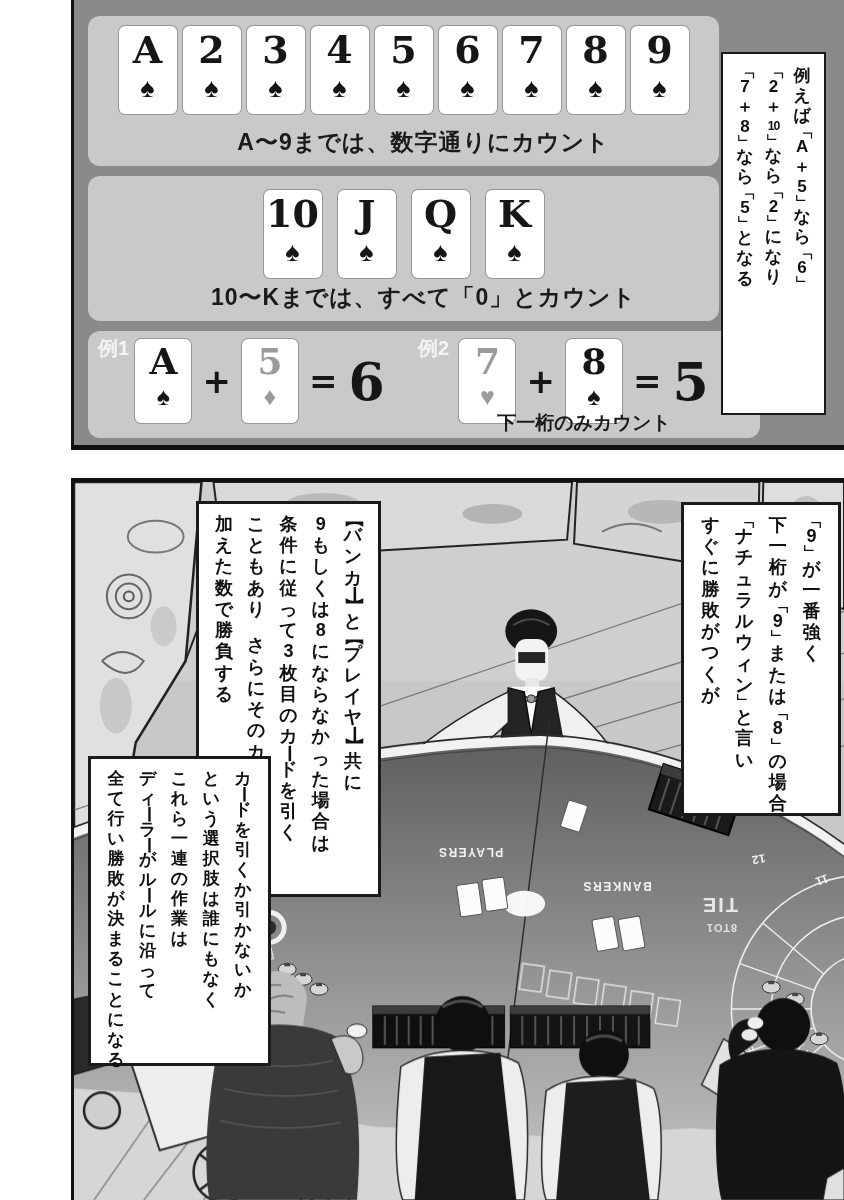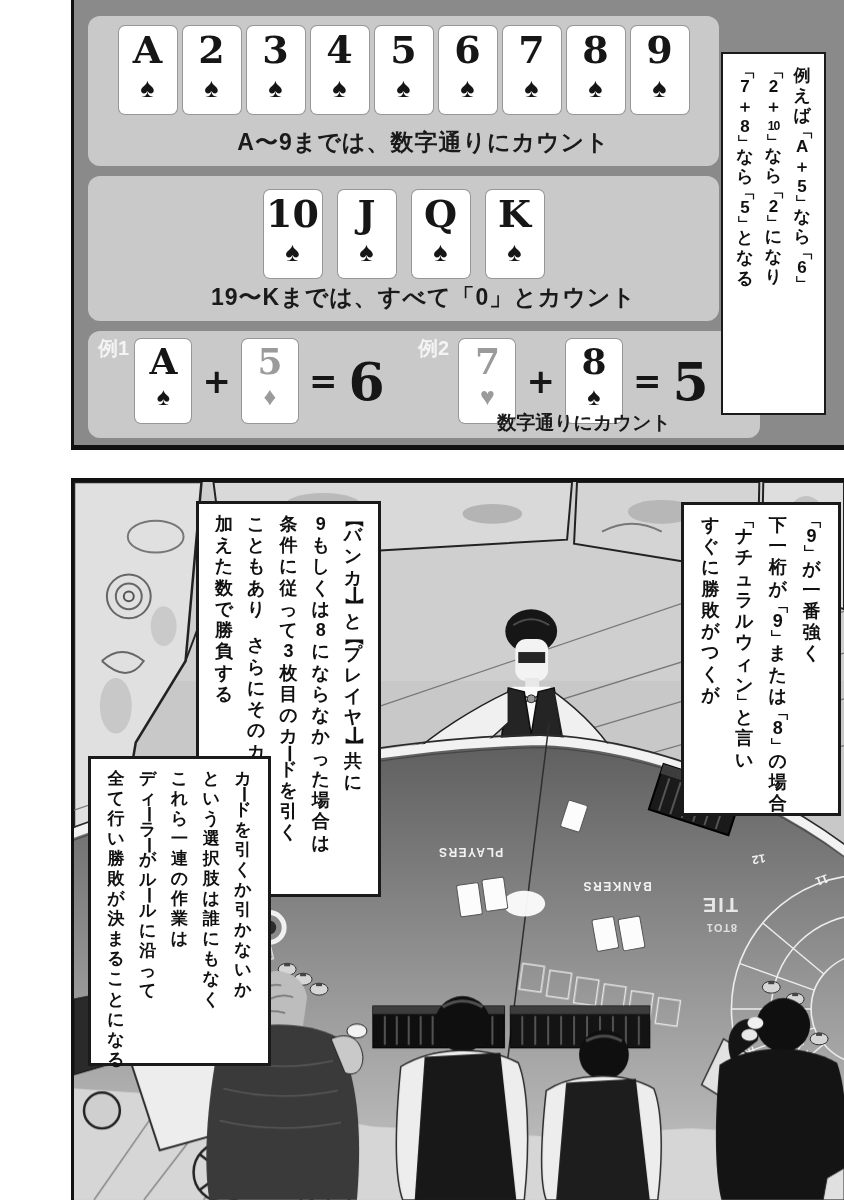--- a/index.html
+++ b/index.html
@@ -110,21 +110,21 @@
           </div>
           <div class="card" style="color: rgb(22, 22, 22);">
             <span class="rank">Q</span>
             <span class="suit">♠</span>
           </div>
           <div class="card" style="color: rgb(22, 22, 22);">
             <span class="rank">K</span>
             <span class="suit">♠</span>
           </div>
         </div>
-      <div class="caption">19〜Kまでは、すべて「0」とカウント</div>
+      <div class="caption">10〜Kまでは、すべて「0」とカウント</div>
     </div>
 
     <div class="gbox box-ex1">
       <span class="ex-label">例1</span>
       <div class="ex-row">
           <div class="card" style="color: rgb(22, 22, 22);">
             <span class="rank">A</span>
             <span class="suit">♠</span>
           </div>
           <span class="op">+</span>
@@ -145,21 +145,21 @@
             <span class="suit">♥</span>
           </div>
           <span class="op">+</span>
           <div class="card" style="color: rgb(22, 22, 22);">
             <span class="rank">8</span>
             <span class="suit">♠</span>
           </div>
           <span class="op">=</span>
           <span class="result">5</span>
         </div>
-      <div class="ex-caption">数字通りにカウント</div>
+      <div class="ex-caption">下一桁のみカウント</div>
     </div>
 
     <div class="vnote side-note">
         <div class="vcol">
           <span class="vch">例</span>
           <span class="vch">え</span>
           <span class="vch">ば</span>
           <span class="vch rot">「</span>
           <span class="vch">A</span>
           <span class="vch">＋</span>

